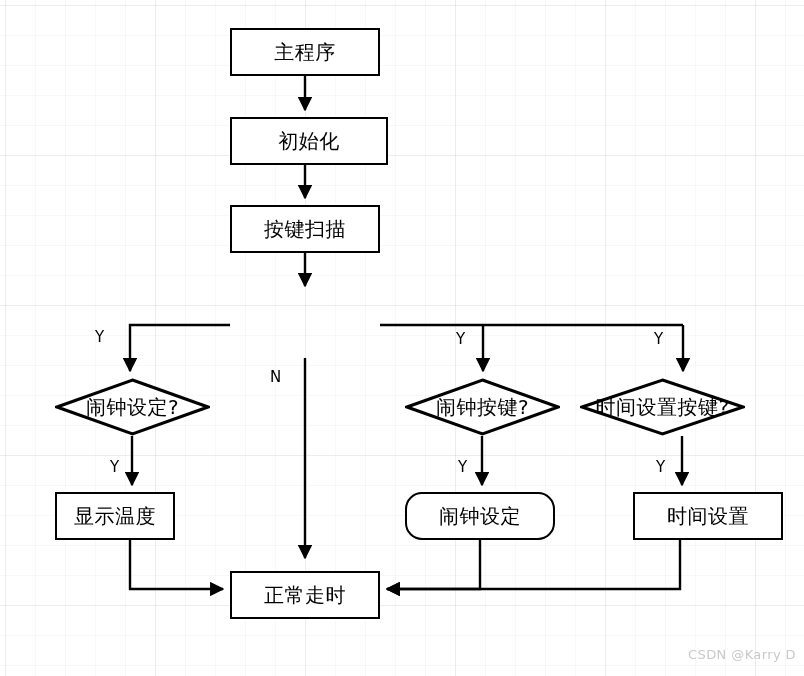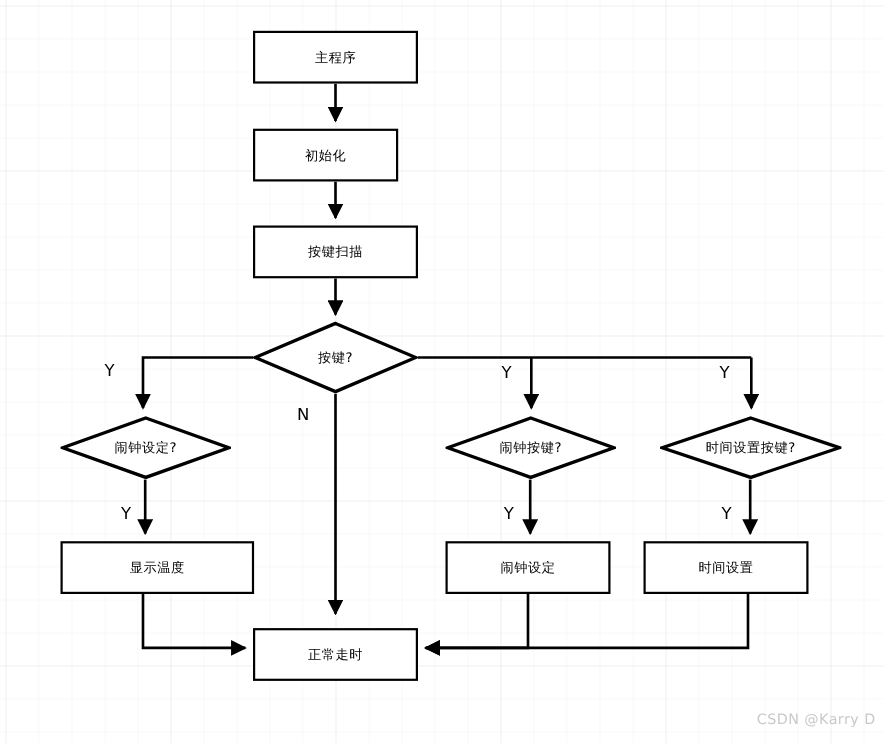--- a/index.html
+++ b/index.html
@@ -32,21 +32,21 @@
     width: 804px;
     height: 676px;
   }
   .node {
     position: absolute;
     box-sizing: border-box;
     display: flex;
     align-items: center;
     justify-content: center;
     color: #000000;
-    font-size: 12px;
+    font-size: 20px;
     line-height: 1;
     letter-spacing: 0.5px;
     white-space: nowrap;
   }
   .process {
     border: 2px solid #000000;
     background: #ffffff;
   }
   .decision {
     background: transparent;
@@ -109,65 +109,59 @@
       <path d="M 130 540 L 130 589 L 223 589" marker-end="url(#arrow)"></path>
       <path d="M 480 540 L 480 589 L 387 589" marker-end="url(#arrow)"></path>
       <path d="M 680 540 L 680 589 L 387 589" marker-end="url(#arrow)"></path>
     </g>
   </svg>
 
   <div class="node process" style="left:230px; top:28px; width:150px; height:48px;">
     <span>主程序</span>
   </div>
 
-  <div class="node process" style="left:230px; top:117px; width:132px; height:48px;">
+  <div class="node process" style="left:230px; top:117px; width:158px; height:48px;">
     <span>初始化</span>
   </div>
 
-  <div class="node process" style="left:230px; top:205px; width:150px; height:48px;font-family:Liberation Serif, serif;">
+  <div class="node process" style="left:230px; top:205px; width:150px; height:48px;">
     <span>按键扫描</span>
   </div>
 
-  <div class="node decision" style="left:230px; top:292px; width:150px; height:66px;">
-    <svg class="dia-shape" viewBox="0 0 150 66" preserveAspectRatio="none">
-      <polygon points="75,2 148,33 75,64 2,33" fill="#ffffff" stroke="#000000" stroke-width="3" vector-effect="non-scaling-stroke"></polygon>
-    </svg>
-    <span class="dia-label">按键?</span>
-  </div>
 
   <div class="node decision" style="left:55px; top:378px; width:155px; height:58px;">
     <svg class="dia-shape" viewBox="0 0 155 58" preserveAspectRatio="none">
       <polygon points="77.5,2 153,29 77.5,56 2,29" fill="#ffffff" stroke="#000000" stroke-width="3" vector-effect="non-scaling-stroke"></polygon>
     </svg>
     <span class="dia-label">闹钟设定?</span>
   </div>
 
   <div class="node decision" style="left:405px; top:378px; width:155px; height:58px;justify-content:center;">
     <svg class="dia-shape" viewBox="0 0 155 58" preserveAspectRatio="none">
       <polygon points="77.5,2 153,29 77.5,56 2,29" fill="#ffffff" stroke="#000000" stroke-width="3" vector-effect="non-scaling-stroke"></polygon>
     </svg>
     <span class="dia-label">闹钟按键?</span>
   </div>
 
-  <div class="node decision" style="left:600px; top:378px; width:165px; height:58px;text-align:right;">
+  <div class="node decision" style="left:580px; top:378px; width:165px; height:58px;text-align:right;">
     <svg class="dia-shape" viewBox="0 0 165 58" preserveAspectRatio="none">
       <polygon points="82.5,2 163,29 82.5,56 2,29" fill="#ffffff" stroke="#000000" stroke-width="3" vector-effect="non-scaling-stroke"></polygon>
     </svg>
     <span class="dia-label">时间设置按键?</span>
   </div>
 
-  <div class="node process" style="left:55px; top:492px; width:176px; height:48px;justify-content:center;">
+  <div class="node process" style="left:55px; top:492px; width:120px; height:48px;justify-content:center;">
     <span>显示温度</span>
   </div>
 
-  <div class="node process" style="left:405px; top:492px; width:150px; height:48px;">
+  <div class="node process" style="left:405px; top:492px; width:150px; height:48px;border-radius:17px;">
     <span>闹钟设定</span>
   </div>
 
-  <div class="node process" style="left:585px; top:492px; width:150px; height:48px;">
+  <div class="node process" style="left:633px; top:492px; width:150px; height:48px;">
     <span>时间设置</span>
   </div>
 
   <div class="node process" style="left:230px; top:571px; width:150px; height:48px;">
     <span>正常走时</span>
   </div>
 
   <span class="edge-label" style="left:95px; top:330px;">Y</span>
   <span class="edge-label" style="left:270px; top:370px;">N</span>
   <span class="edge-label" style="left:456px; top:332px;">Y</span>

